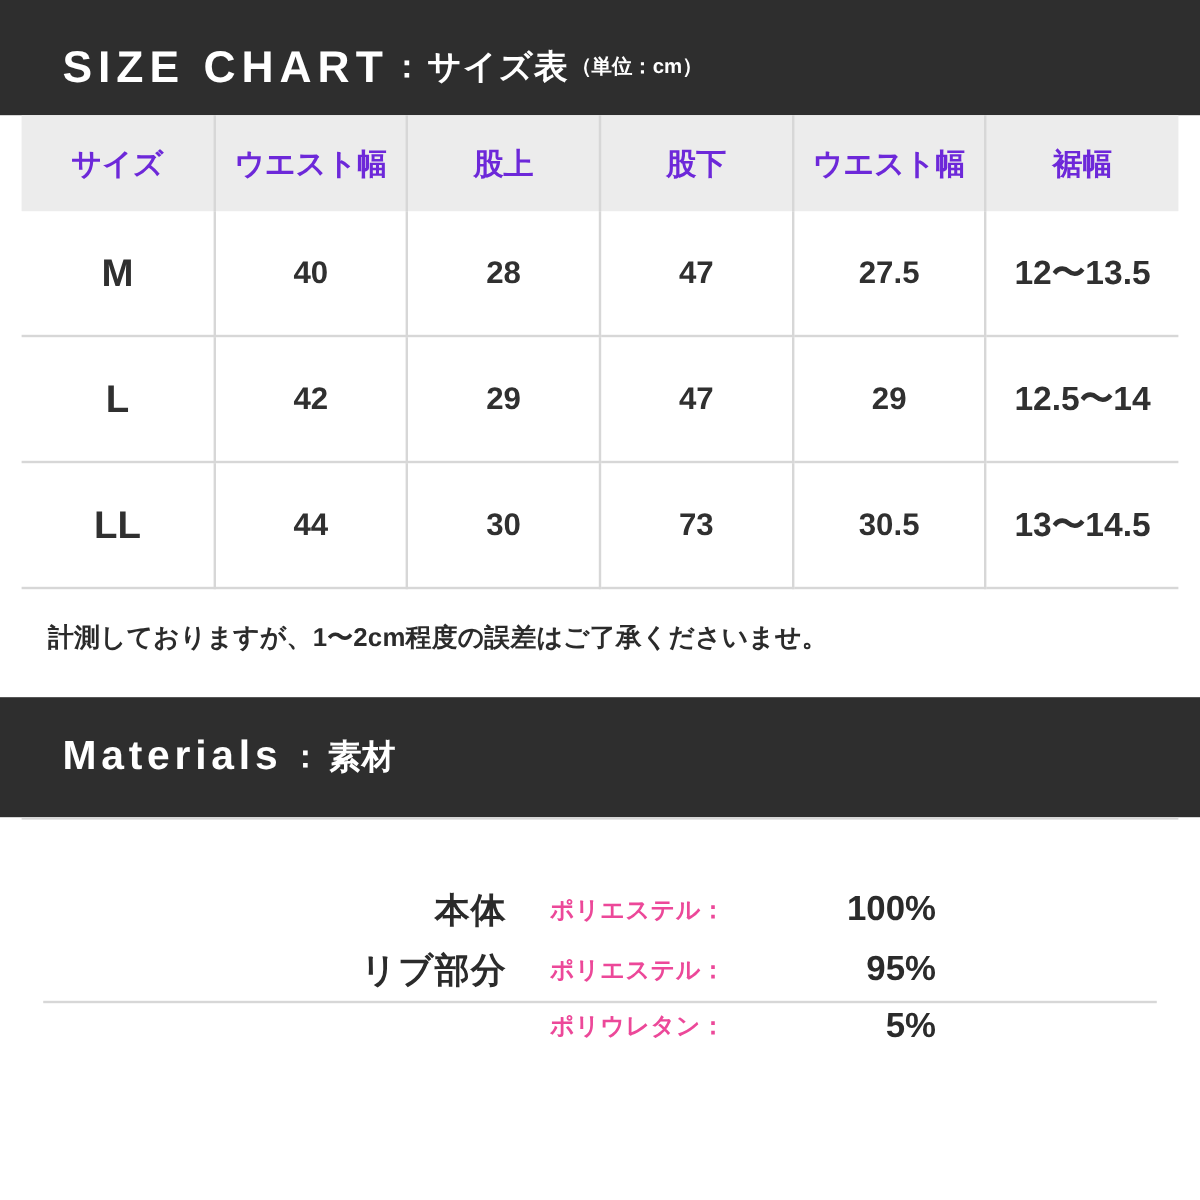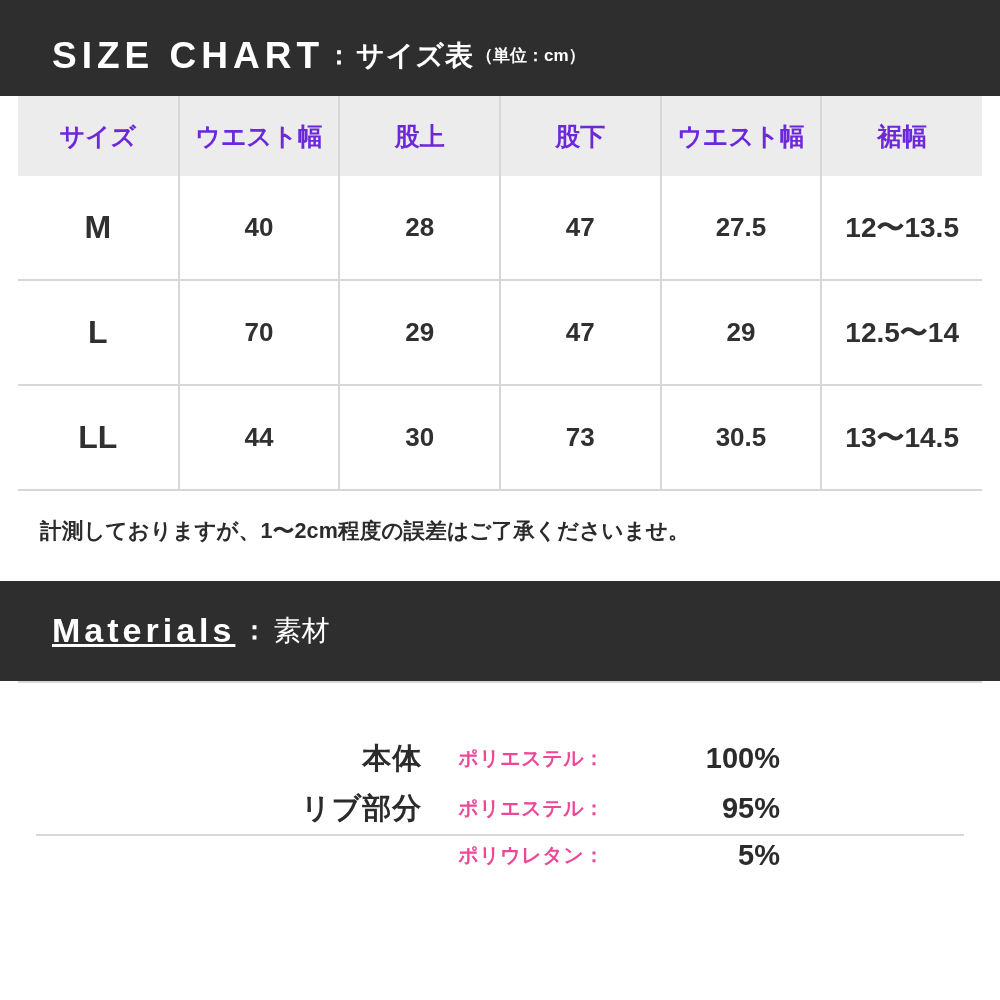--- a/index.html
+++ b/index.html
@@ -125,30 +125,29 @@
   
   .band-materials {
     height: 100px;
     margin-top: 30px;
     padding: 0 0 0 52px;
   }
   .band-materials .title-en {
     font-size: 34px;
     font-weight: bold;
     letter-spacing: 4px;
-    text-decoration: underline;
   }
   .band-materials .sep {
     font-size: 26px;
     font-weight: bold;
     margin: 0 6px 0 6px;
   }
   .band-materials .title-jp {
     font-size: 28px;
-    font-weight: normal;
+    font-weight: bold;
   }
 
   
   .materials-body {
     position: relative;
     margin: 0 18px;
     padding-top: 58px;
   }
   .materials-body:before {
     content: "";
@@ -235,21 +234,21 @@
         <tr>
           <td class="size-label">M</td>
           <td>40</td>
           <td>28</td>
           <td>47</td>
           <td>27.5</td>
           <td class="range">12〜13.5</td>
         </tr>
         <tr>
           <td class="size-label">L</td>
-          <td>70</td>
+          <td>42</td>
           <td>29</td>
           <td>47</td>
           <td>29</td>
           <td class="range">12.5〜14</td>
         </tr>
         <tr>
           <td class="size-label">LL</td>
           <td>44</td>
           <td>30</td>
           <td>73</td>

